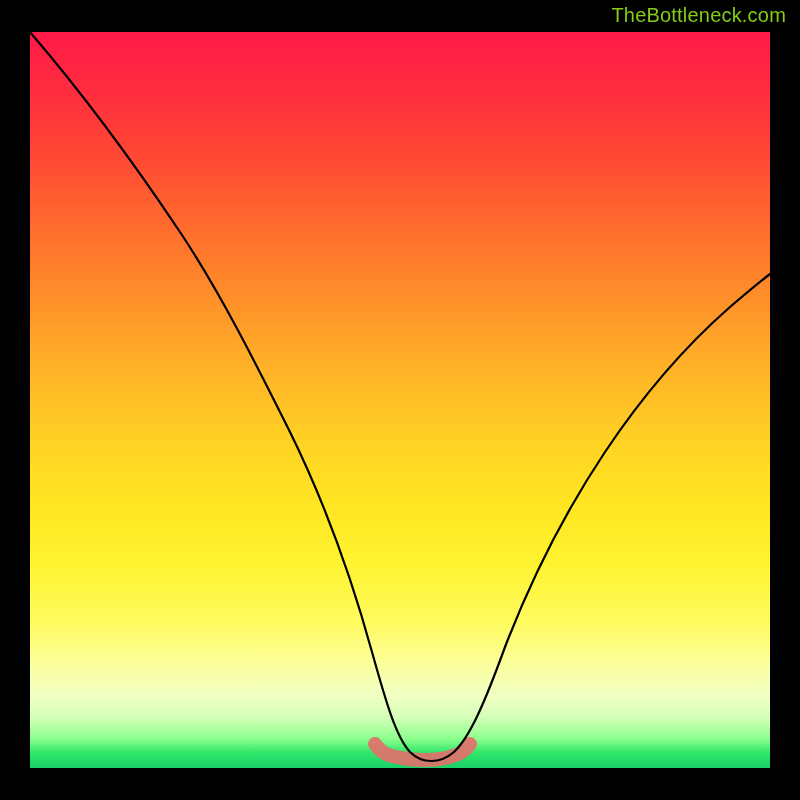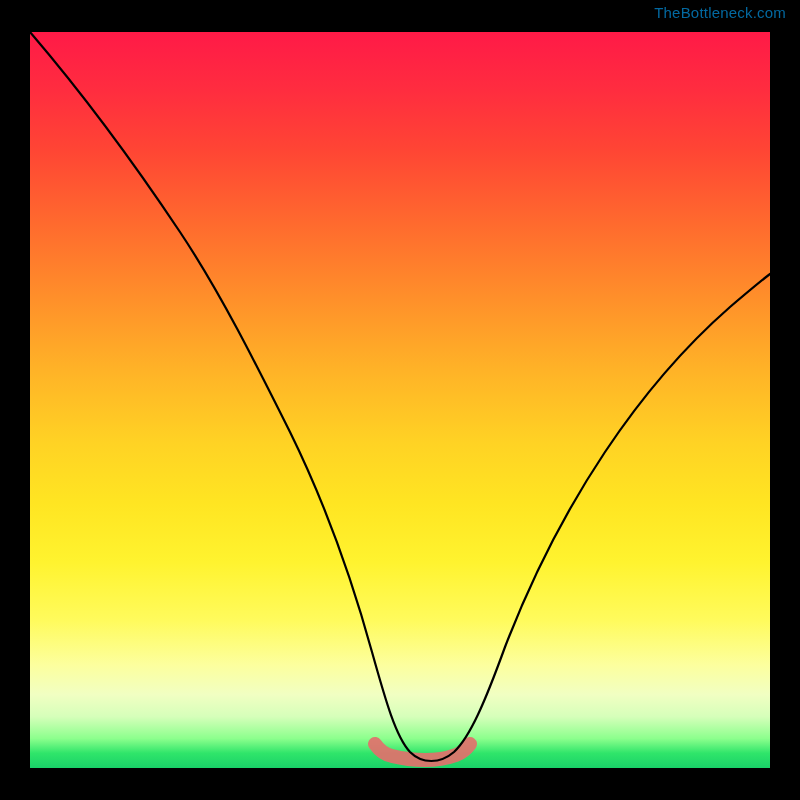--- a/index.html
+++ b/index.html
@@ -14,23 +14,23 @@
   .outer {
     position: relative;
     width: 800px;
     height: 800px;
     background: #000;
   }
   .watermark {
     position: absolute;
     top: 4px;
     right: 14px;
-    font-size: 15px;
+    font-size: 20px;
     font-weight: 500;
-    color: #0369a1;
+    color: #84cc16;
     letter-spacing: 0.2px;
     z-index: 10;
   }
   .plot {
     position: absolute;
     left: 30px;
     top: 32px;
     width: 740px;
     height: 736px;
     overflow: hidden;

